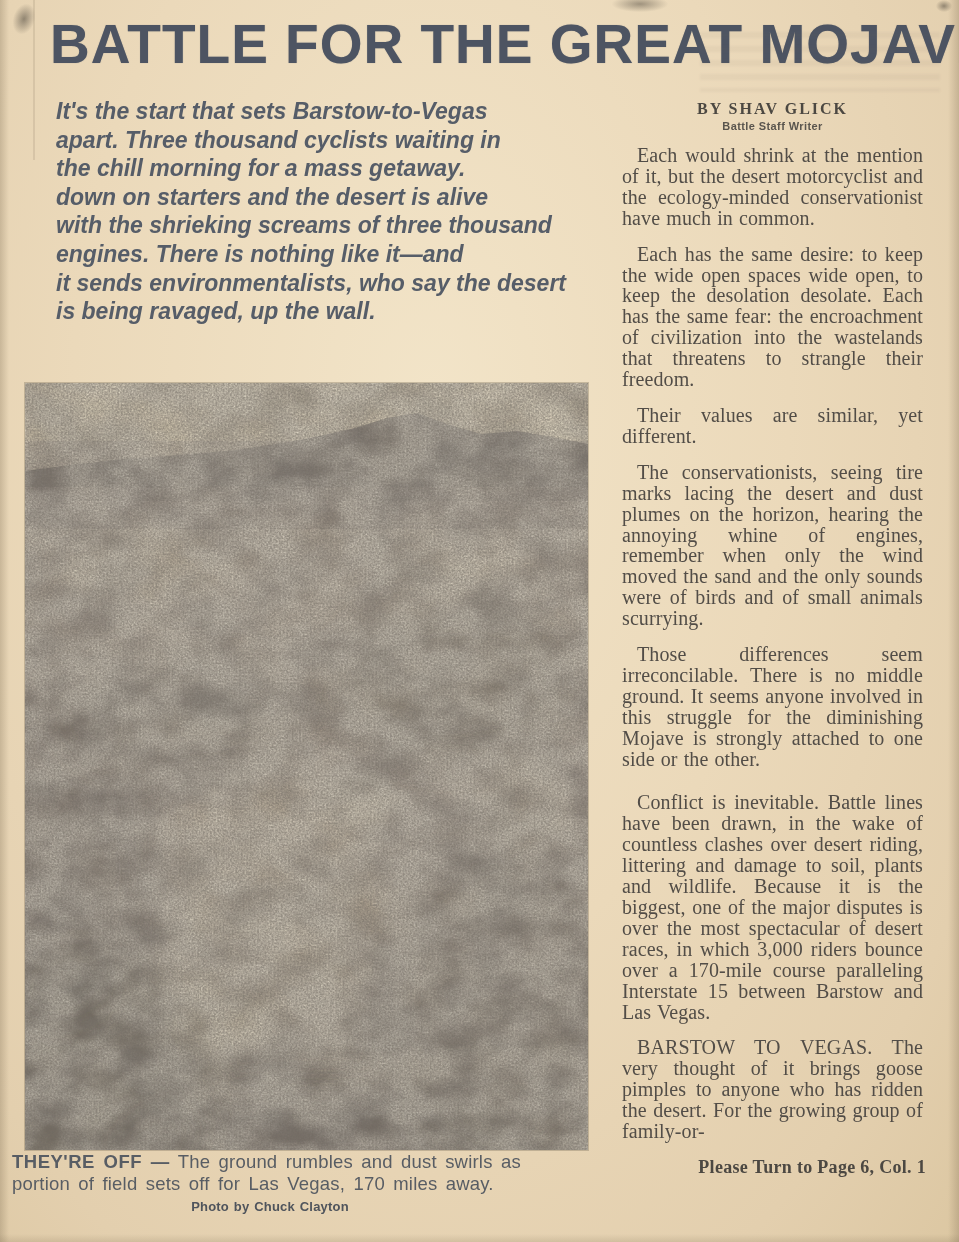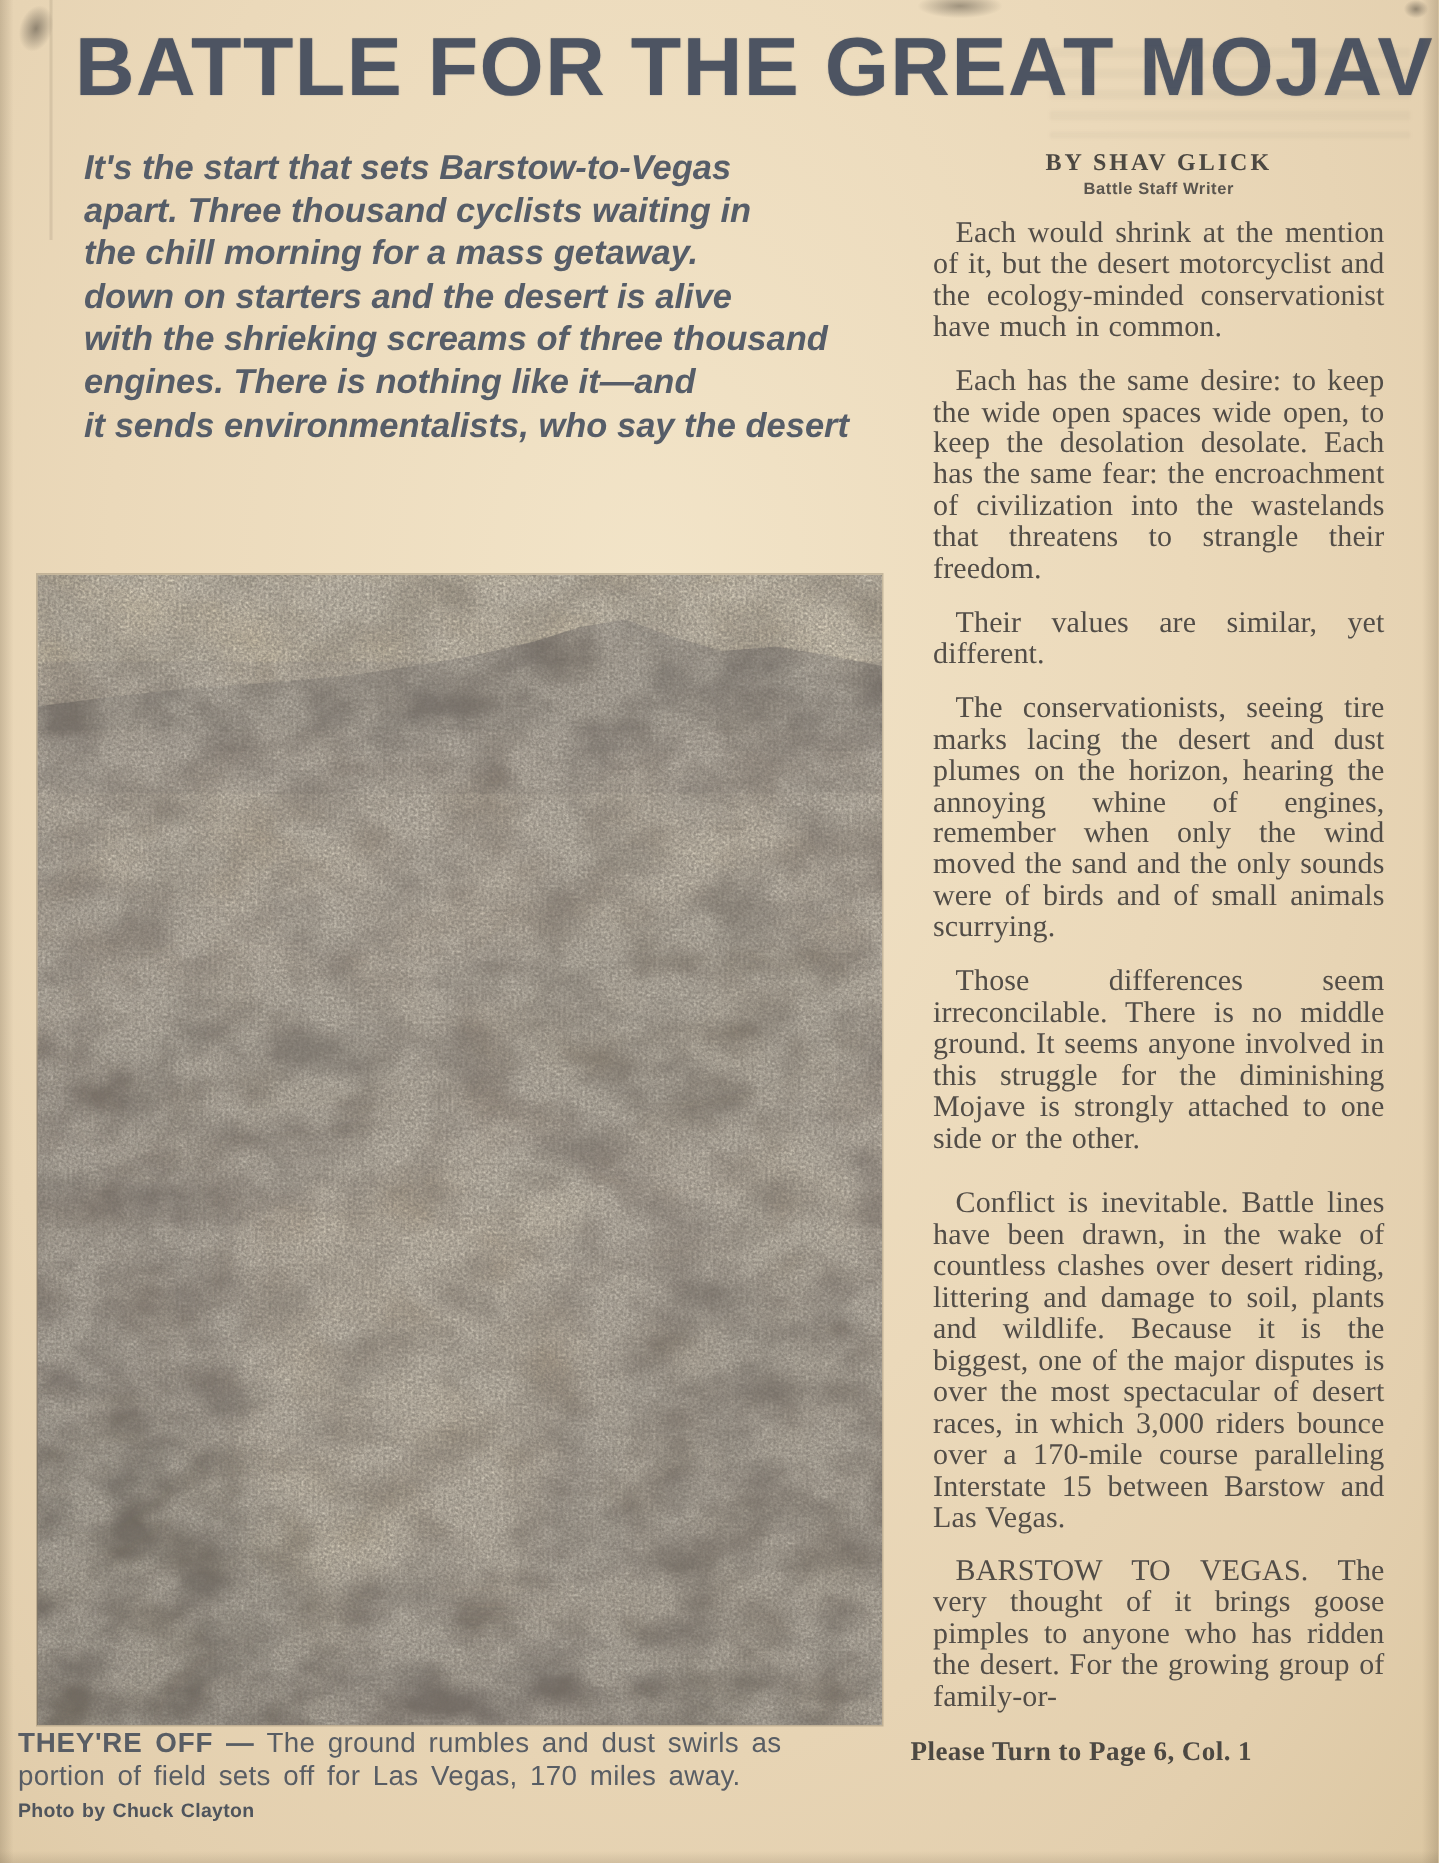--- a/index.html
+++ b/index.html
@@ -39,21 +39,21 @@
   .photo-frame svg{display:block;width:100%;height:100%;}
   
   .caption{
     position:absolute;left:12px;top:1151px;width:568px;
     font-family:"Liberation Sans", sans-serif;
     font-size:18.5px;line-height:21.5px;
     color:#585d64;word-spacing:3px;letter-spacing:.2px;
   }
   .caption .lead{font-weight:700;letter-spacing:.5px;}
   .caption-credit{
-    margin-top:2px;text-align:left;padding-right:52px;
+    margin-top:2px;text-align:center;padding-right:52px;
     font-family:"Liberation Sans", sans-serif;
     font-weight:700;font-size:13px;color:#4f545c;word-spacing:1px;
   }
   
   .right-col{
     position:absolute;left:607px;top:100px;width:331px;
     color:#524d47;
   }
   .byline{
     text-align:center;font-family:"Liberation Serif", serif;
@@ -66,21 +66,21 @@
   }
   .para{
     margin:15px;margin-top:2px;
     font-size:20px;line-height:20.9px;
     text-align:justify;text-indent:15px;
     letter-spacing:.1px;word-spacing:1px;
   }
   .para.first{margin-top:13px;}
   .para.gap{margin-top:23px;}
   .continuation{
-    margin-top:15px;padding-right:12px;
+    margin-top:15px;padding-right:12px;text-align:right;
     font-weight:700;font-size:18px;color:#4c4842;letter-spacing:.3px;
   }
   
   .smudge-tl{position:absolute;left:13px;top:3px;width:22px;height:32px;
     background:radial-gradient(ellipse, rgba(58,53,46,.5), rgba(58,53,46,0) 70%);
     transform:rotate(18deg);}
   .smudge-top{position:absolute;left:612px;top:-4px;width:56px;height:16px;
     background:radial-gradient(ellipse, rgba(66,60,51,.45), rgba(66,60,51,0) 72%);}
   .smudge-tr{position:absolute;left:936px;top:0px;width:16px;height:12px;
     background:radial-gradient(ellipse, rgba(66,60,51,.5), rgba(66,60,51,0) 72%);}
@@ -104,20 +104,21 @@
   <div class="headline">BATTLE FOR THE GREAT MOJAVE</div>
 
   <div class="intro">
     <div>It's the start that sets Barstow-to-Vegas</div>
     <div>apart. Three thousand cyclists waiting in</div>
     <div>the chill morning for a mass getaway.</div>
     <div>down on starters and the desert is alive</div>
     <div>with the shrieking screams of three thousand</div>
     <div>engines. There is nothing like it—and</div>
     <div>it sends environmentalists, who say the desert</div>
+    <div>is being ravaged, up the wall.</div>
   </div>
 
   <div class="photo-frame">
     <svg viewBox="0 0 563 767" preserveAspectRatio="none" aria-hidden="true">
       <defs>
         <linearGradient id="pg" x1="0" y1="0" x2="0" y2="1">
           <stop offset="0" stop-color="#d5c8ac"></stop>
           <stop offset="0.10" stop-color="#b5a997"></stop>
           <stop offset="0.50" stop-color="#a89c8e"></stop>
           <stop offset="1" stop-color="#92897b"></stop>

